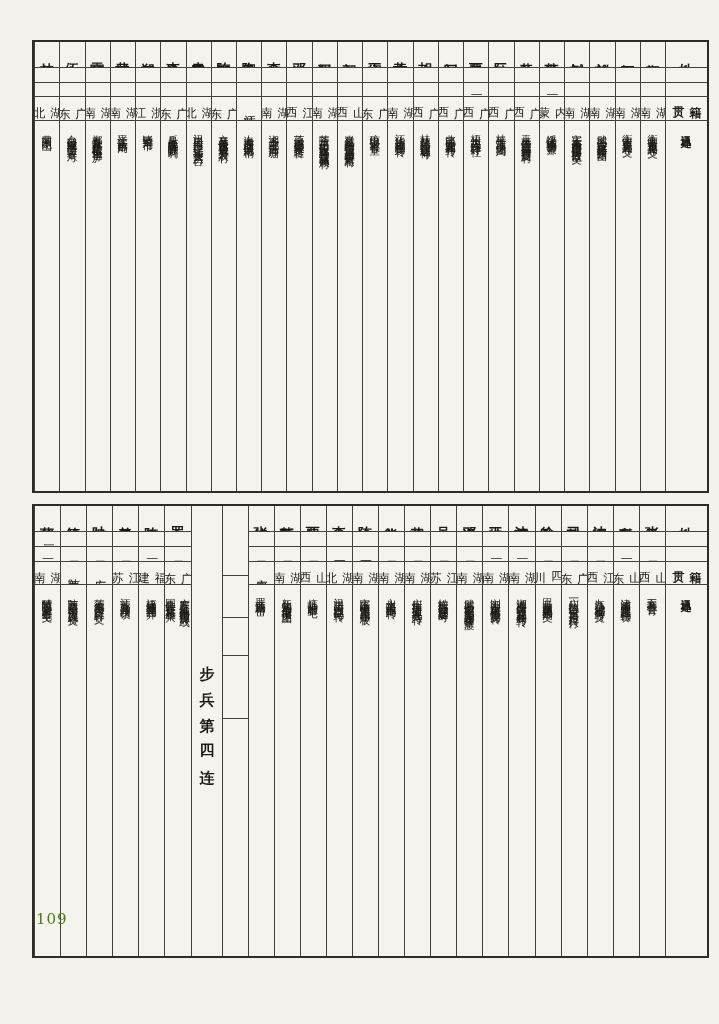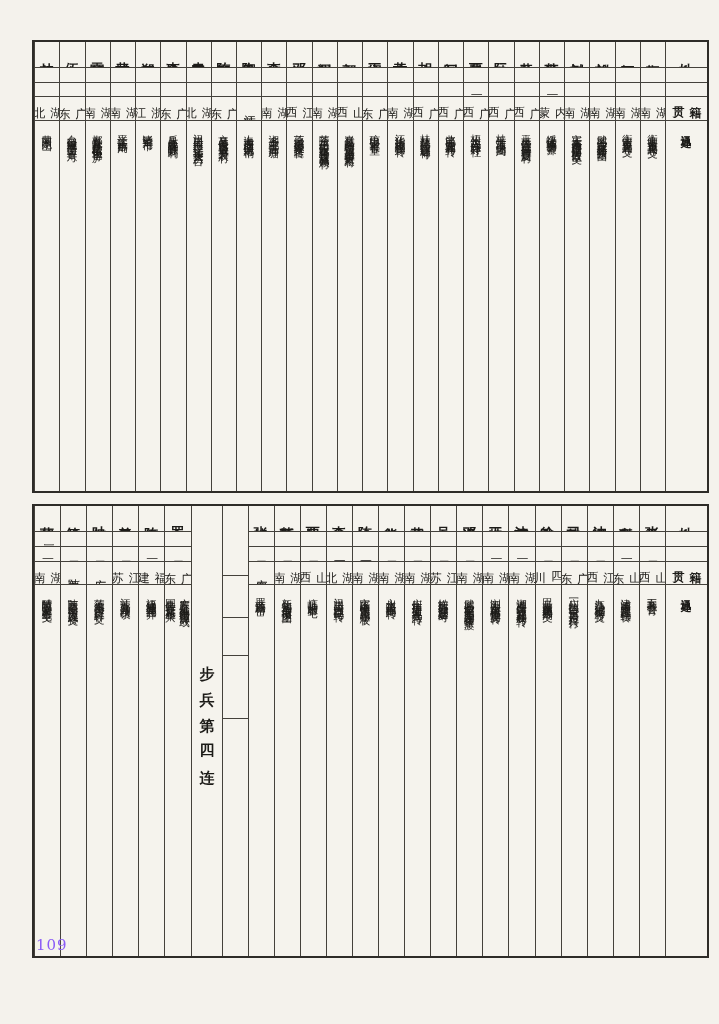--- a/index.html
+++ b/index.html
@@ -50,22 +50,22 @@
   .hdr { font-weight:bold; }
   .hdr-name    { font-size:13px; letter-spacing:20px; }
   .hdr-zi      { font-size:13px; letter-spacing:6px; }
   .hdr-age     { font-size:13px; letter-spacing:3px; }
   .hdr-origin  { font-size:13px; letter-spacing:18px; }
   .hdr-contact { font-size:13px; letter-spacing:58px; }
 
   .unit-col .vtext { font-size:15px; font-weight:bold; letter-spacing:26px; }
 
   .page-number {
-    position:absolute; left:36px; top:936px;
-    font-size:15px; letter-spacing:1px; color:#8b5cf6;
+    position:absolute; left:36px; top:910px;
+    font-size:15px; letter-spacing:1px; color:#4d7c0f;
   }
 </style>
 </head>
 <body>
 
 <div class="page">
 
   <div class="table table-top">
     <div class="col header-col">
       <div class="cell name">

